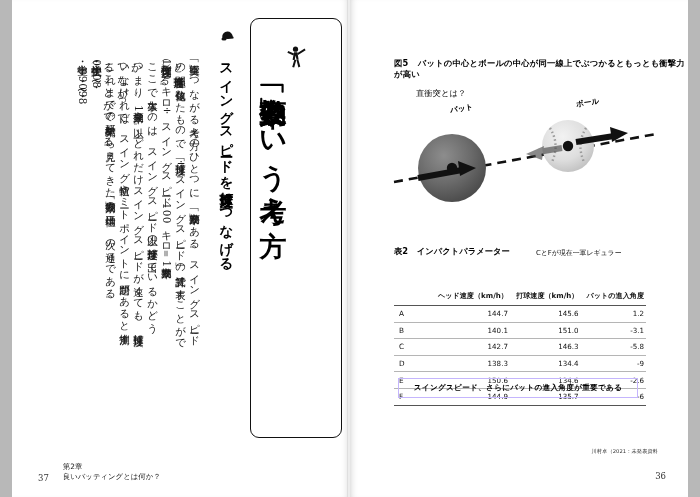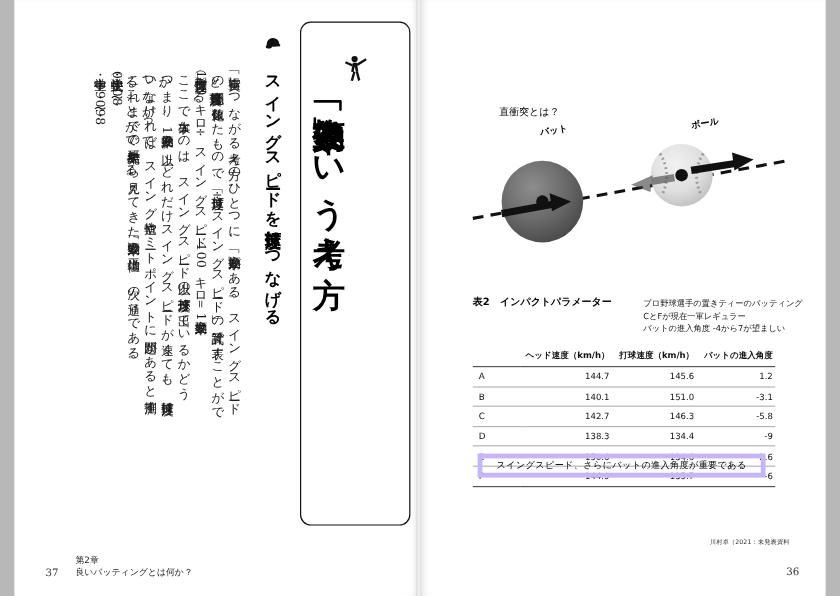--- a/index.html
+++ b/index.html
@@ -70,23 +70,23 @@
   table.data{position:absolute;left:44px;top:288px;width:252px;border-collapse:collapse;
              font-size:7.1px;color:#111;}
   table.data th{font-weight:bold;padding:3px 2px 4px 2px;text-align:right;
                 border-bottom:1.1px solid #555;font-size:7.1px;}
   table.data th.rowhead{border-bottom:1.1px solid #555;}
   table.data td{padding:3.3px 2px;text-align:right;border-bottom:.7px solid #b5b5b5;}
   table.data td.rowlab{text-align:left;padding-left:5px;font-size:7.3px;}
   table.data tr:last-child td{border-bottom:1.1px solid #555;}
 
   .concl{position:absolute;left:48px;top:378px;width:240px;height:20px;
-         border:4px solid #c4b5fd;box-sizing:border-box;
+         border:1px solid #c4b5fd;box-sizing:border-box;
          display:flex;align-items:center;justify-content:center;
-         font-size:7.6px;font-weight:normal;color:#000;letter-spacing:.3px;}
+         font-size:7.6px;font-weight:bold;color:#000;letter-spacing:.3px;}
   .credit{position:absolute;right:30px;bottom:42px;font-size:5.2px;color:#333;letter-spacing:.1px;}
 </style>
 </head>
 <body>
 
 <div class="spread">
 
   <div class="page page-left">
 
     <div class="title-box">
@@ -129,20 +129,24 @@
         <span>第2章</span><br>
         <span>良いバッティングとは何か？</span>
       </span>
     </div>
   </div>
 
   <div class="gutter"></div>
 
   <div class="page page-right">
 
+    <div class="fig-label">
+      <span>図5</span>
+      &nbsp;&nbsp;<span>バットの中心とボールの中心が同一線上でぶつかるともっとも衝撃力が高い</span>
+    </div>
 
     <div class="fig-sub">直衝突とは？</div>
 
     <div class="diagram">
       <span class="lab-bat">バット</span>
       <span class="lab-ball">ボール</span>
       <svg width="270" height="108" viewBox="0 0 270 108">
         <defs>
           <radialGradient id="gbat" cx="38%" cy="32%" r="72%">
             <stop offset="0%" stop-color="#8d8d8d"></stop>
@@ -182,23 +186,21 @@
         <circle cx="178" cy="48" r="5.2" fill="#111"></circle>
       </svg>
     </div>
 
     <div class="tbl-label">
       <span>表2</span>
       &nbsp;&nbsp;<span>インパクトパラメーター</span>
     </div>
 
     <div class="note">
-      <div>プロ野球選手の置きティーのバッティング</div>
       <div>CとFが現在一軍レギュラー</div>
-      <div>バットの進入角度 -4から7が望ましい</div>
     </div>
 
     <table class="data">
       <thead>
         <tr>
           <th class="rowhead" style="width:16%"></th>
           <th style="width:30%">ヘッド速度（km/h）</th>
           <th style="width:28%">打球速度（km/h）</th>
           <th style="width:26%">バットの進入角度</th>
         </tr>

